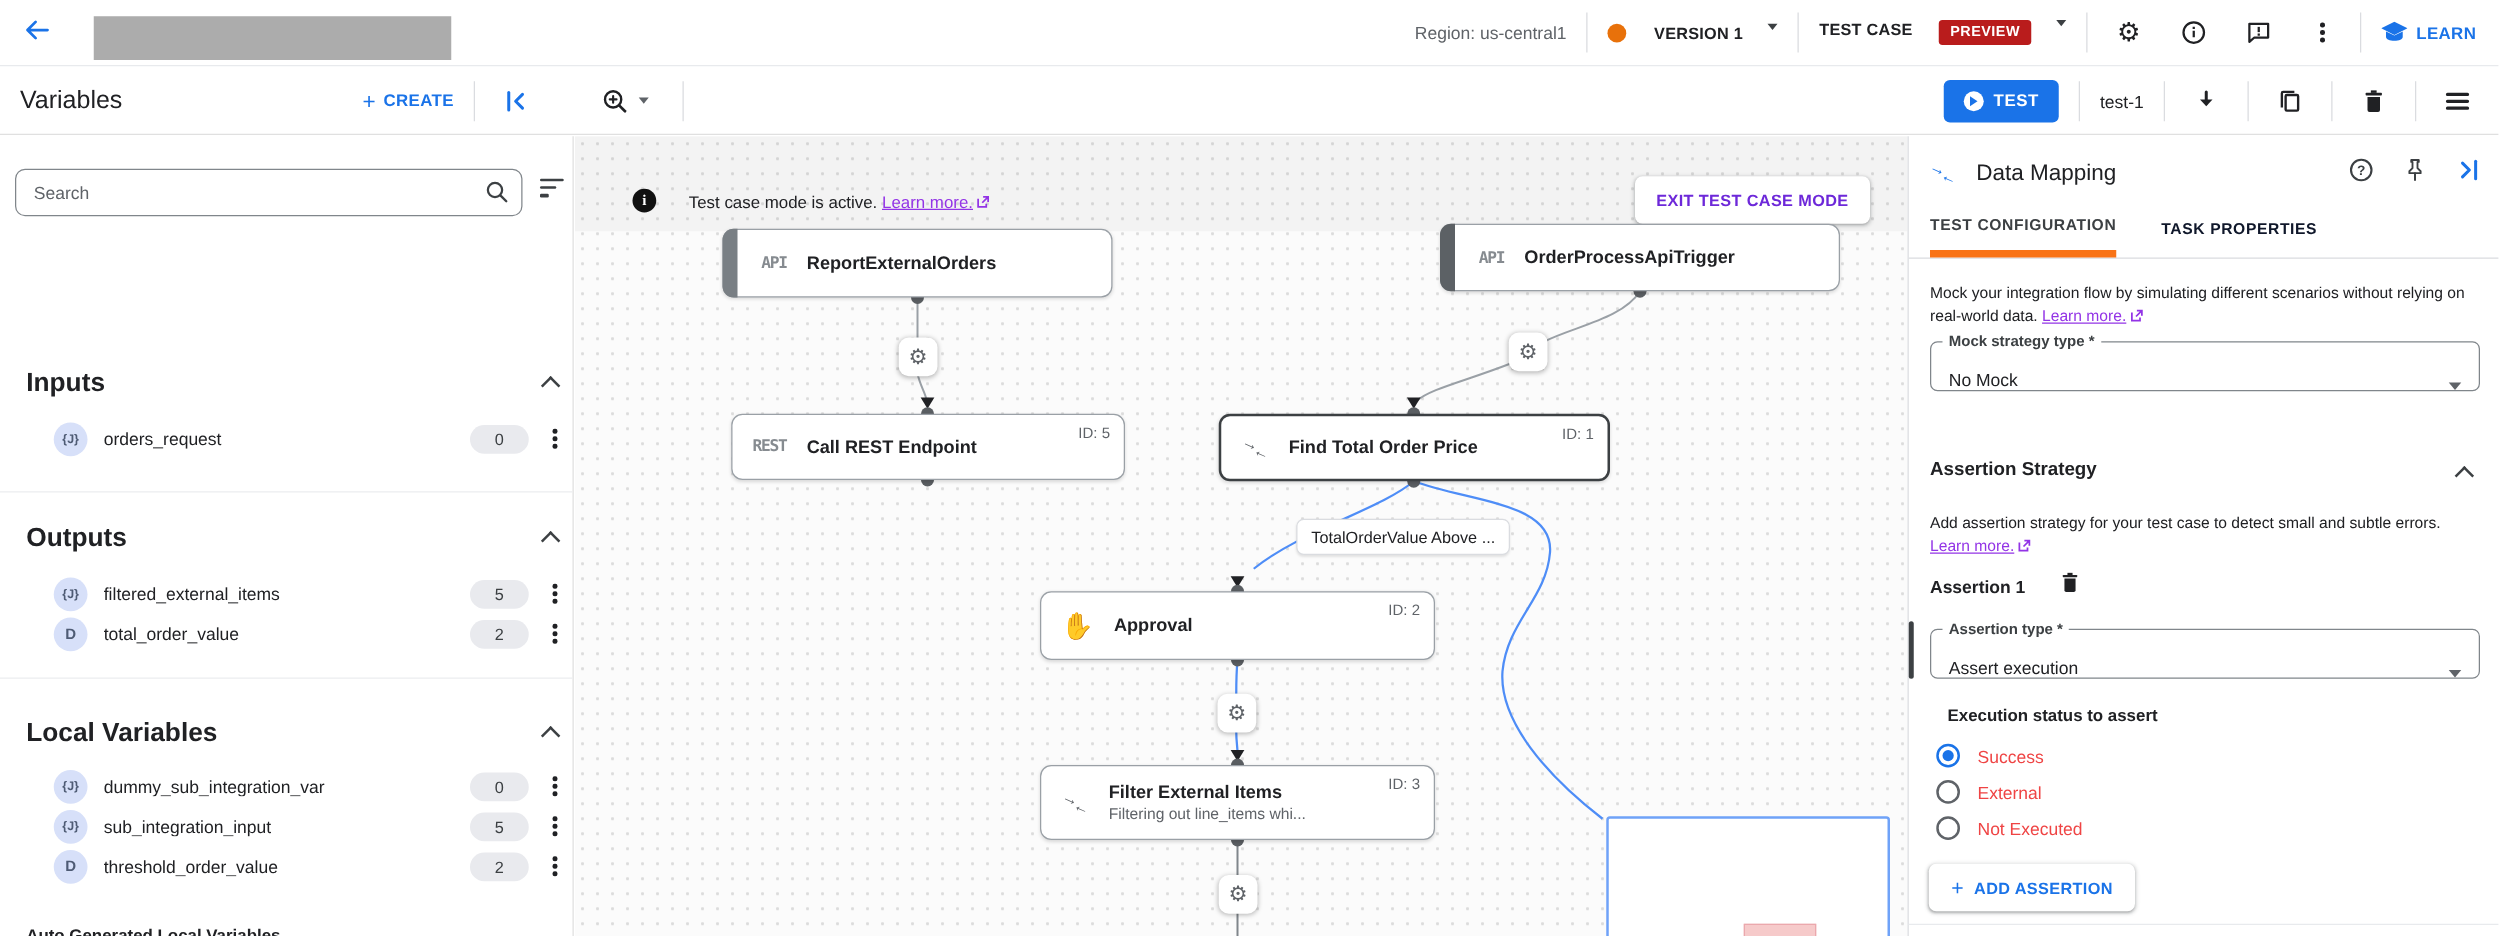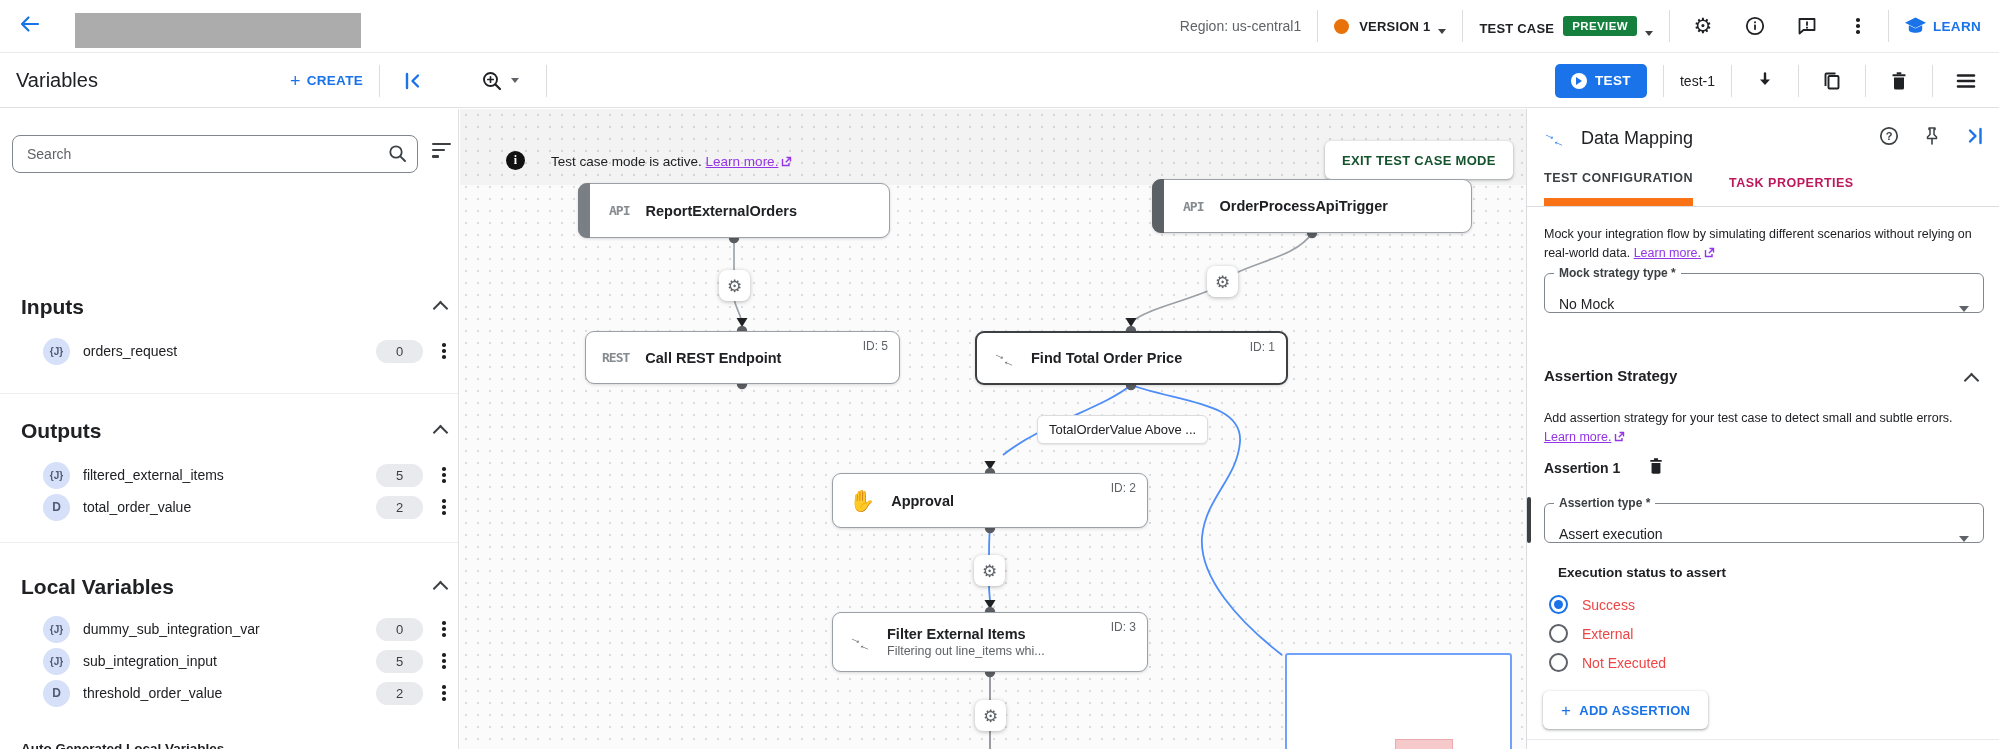--- a/index.html
+++ b/index.html
@@ -1,34 +1,34 @@
 <!DOCTYPE html>
 <html><head>
 <meta charset="utf-8">
 <style>
   * { margin:0; padding:0; box-sizing:border-box; }
   html,body { background:#fff; }
   .app { position:relative; width:1999px; height:749px; background:#fff; overflow:hidden;
          font-family:"Liberation Sans","DejaVu Sans",sans-serif; color:#202124; }
   .abs { position:absolute; }
-  .flex { display:flex; align-items:flex-end; }
+  .flex { display:flex; align-items:flex-start;gap:12px; }
 
   
   .topbar { position:absolute; left:0; top:0; width:100%; height:53px; background:#fff;
             border-bottom:1px solid #e8eaed; display:flex; align-items:center; padding:0 18px; }
   .back-arrow { color:#1a73e8; cursor:pointer; }
   .redact { position:absolute; left:75px; top:13px; width:286px; height:35px; background:#acacac; }
   .topbar-right { margin-left:auto; display:flex; align-items:center; }
   .vdiv { width:1px; height:32px; background:#dadce0; margin:0 16px; }
   .region { font-size:14px; color:#5f6368; }
   .orange-dot { width:15px; height:15px; border-radius:50%; background:#e8710a; margin-right:10px; }
   .bold-label { font-size:13px; font-weight:700; letter-spacing:.2px; color:#202124; }
   .caret-down { width:0; height:0; border-left:4.5px solid transparent; border-right:4.5px solid transparent;
                 border-top:5.5px solid #3c4043; display:inline-block; margin-left:8px; }
-  .preview-badge { background:#15803d; color:#fff; font-size:11.5px; font-weight:700; letter-spacing:.4px;
+  .preview-badge { background:#b91c1c; color:#fff; font-size:11.5px; font-weight:700; letter-spacing:.4px;
                    padding:4px 9px; border-radius:3px; margin-left:9px; }
   .tb-icon { display:flex; align-items:center; justify-content:center; width:34px; height:34px; cursor:pointer; color:#3c4043; }
   .gear-glyph { font-size:21px; color:#202124; font-family:"DejaVu Sans",sans-serif; }
   .learn { display:flex; align-items:center; gap:7px; color:#1a73e8; font-size:13.5px; font-weight:700; letter-spacing:.3px; cursor:pointer; }
 
   
   .toolbar { position:absolute; left:0; top:54px; width:100%; height:54px; background:#fff;
              border-bottom:1px solid #e0e0e0; display:flex; align-items:center; padding:0 16px; }
   .page-title { font-size:20px; color:#202124; }
   .create-btn { display:flex; align-items:center; gap:6px; color:#1a73e8; font-size:13.5px; font-weight:700;
@@ -73,21 +73,21 @@
             background-size:12px 12px; }
   .banner-strip { position:absolute; left:0; top:0; width:100%; height:76px; background:rgba(95,99,104,0.05); }
   .banner-info { position:absolute; left:46px; top:42px; width:19px; height:19px; border-radius:50%; background:#111;
                  color:#fff; font-size:12px; font-weight:700; display:flex; align-items:center; justify-content:center;
                  font-family:"Liberation Serif",serif; }
   .banner-text { position:absolute; left:91px; top:45px; font-size:13.5px; color:#202124; }
   .plink { color:#9334e6; text-decoration:underline; cursor:pointer; }
   .ext-ic { display:inline-block; vertical-align:-1px; margin-left:3px; }
   .exit-btn { position:absolute; left:848px; top:32px; height:38px; padding:0 17px; background:#fff; border:none;
               border-radius:6px; box-shadow:0 1px 2px rgba(60,64,67,.3),0 1px 3px 1px rgba(60,64,67,.15);
-              color:#14532d; font-size:13px; font-weight:700; letter-spacing:.3px; cursor:pointer; font-family:inherit;margin-left:17px; }
+              color:#6d28d9; font-size:13px; font-weight:700; letter-spacing:.3px; cursor:pointer; font-family:inherit; }
   .node { position:absolute; background:#fff; border:1px solid #9aa0a6; border-radius:9px;
           box-shadow:0 1px 3px rgba(0,0,0,.14); display:flex; align-items:center; padding:0 16px; cursor:pointer; }
   .node.selected { border:2px solid #3c4043; }
   .node .lbar { position:absolute; left:-1px; top:-1px; bottom:-1px; width:12px; border-radius:9px 0 0 9px; background:#797f84; }
   .node.dark-bar .lbar { background:#5c6165; }
   .nbadge { font-family:"DejaVu Sans Mono","Liberation Mono",monospace; font-weight:700; font-size:13px;
             color:#868b90; letter-spacing:-1px; margin-right:16px; }
   .ntitle { font-size:14.5px; font-weight:700; color:#202124; white-space:nowrap; }
   .nsub { font-size:12.5px; color:#5f6368; margin-top:2px; white-space:nowrap; }
   .nid { position:absolute; top:7px; right:11px; font-size:12px; color:#5f6368; }
@@ -107,22 +107,22 @@
 
   
   .panel { position:absolute; left:1526px; top:109px; width:473px; height:640px; background:#fff; border-left:1px solid #dadce0; }
   .panel-thumb { position:absolute; left:0; top:388px; width:4px; height:46px; background:#3c4043; border-radius:2px; }
   .ph-row { position:absolute; left:16px; top:12px; right:14px; height:34px; display:flex; align-items:center; }
   .ph-title { font-size:18px; color:#202124; margin-left:14px; }
   .ph-icons { margin-left:auto; display:flex; align-items:center; gap:24px; }
   .tabs { position:absolute; left:0; top:58px; width:100%; height:40px; border-bottom:1px solid #dadce0;
           display:flex; align-items:flex-end; padding-left:17px; }
   .tab { font-size:12.5px; font-weight:700; letter-spacing:.5px; padding-bottom:13px; cursor:pointer; }
-  .tab.active { color:#3c4043; border-bottom:8px solid #f97316; }
-  .tab.inactive { color:#be185d; margin-left:36px; border-bottom:3px solid transparent; }
+  .tab.active { color:#3c4043; border-bottom:6px solid #f97316; }
+  .tab.inactive { color:#0f172a; margin-left:36px; border-bottom:3px solid transparent; }
   .ppara { position:absolute; left:17px; width:428px; font-size:12.5px; line-height:1.5; color:#202124; }
   .mselect { position:absolute; left:17px; width:440px; height:40px; border:1px solid #80868b; border-radius:6px;
              display:flex; align-items:flex-end; padding:0 14px; font-size:14px; color:#202124; cursor:pointer; background:#fff; }
   .mselect .flabel { position:absolute; top:-8px; left:9px; background:#fff; padding:0 5px; font-size:12px;
                      font-weight:700; color:#3c4043; }
   .sel-caret { margin-left:auto; width:0; height:0; border-left:5.5px solid transparent; border-right:5.5px solid transparent;
                border-top:6.5px solid #5f6368; }
   .psec-head { position:absolute; left:17px; font-size:15px; font-weight:700; color:#202124; }
   .p-chev { position:absolute; left:438px; width:14px; height:14px; cursor:pointer; }
   .p-chev::before { content:""; position:absolute; left:1px; top:4px; width:9px; height:9px;

